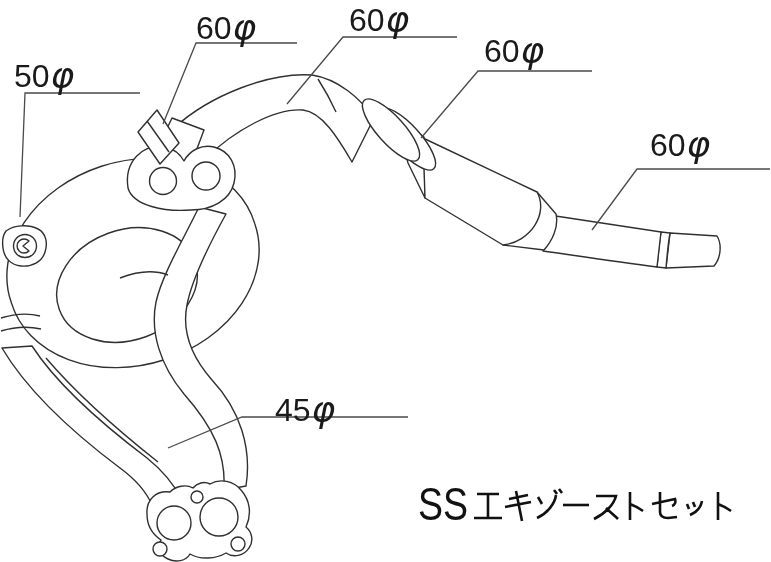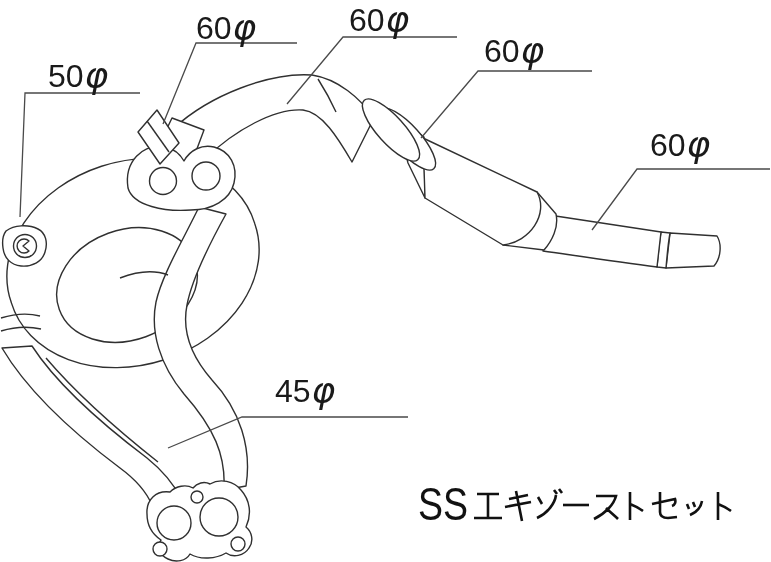--- a/index.html
+++ b/index.html
@@ -125,22 +125,22 @@
 
         <path transform="translate(650,489)" d="M2,15 L25,10 C26,13 25,16 22,17 M10,3 V23 C10,27 13,29 18,29 L27,28"></path>
 
         <path transform="translate(680,489)" d="M7,15 L9,20 M13,13 L15,18 M22,12 C21,18 17,23 10,26"></path>
 
         <path transform="translate(710,489)" d="M8,3 V31 M8,15 C13,17 17,19 21,22"></path>
       </g>
     </g>
   </svg>
 
-  <div class="callout" style="left:48px;top:57px"><span>50</span><span class="phi">φ</span></div>
+  <div class="callout" style="left:14px;top:57px"><span>50</span><span class="phi">φ</span></div>
   <div class="callout" style="left:196px;top:9px"><span>60</span><span class="phi">φ</span></div>
   <div class="callout" style="left:349px;top:1px"><span>60</span><span class="phi">φ</span></div>
   <div class="callout" style="left:484px;top:32px"><span>60</span><span class="phi">φ</span></div>
   <div class="callout" style="left:650px;top:126px"><span>60</span><span class="phi">φ</span></div>
-  <div class="callout" style="left:275px;top:372px"><span>45</span><span class="phi">φ</span></div>
+  <div class="callout" style="left:275px;top:391px"><span>45</span><span class="phi">φ</span></div>
 
   <div class="title-hidden">SS エキゾーストセット</div>
 
 </div>
 
 </body></html>

